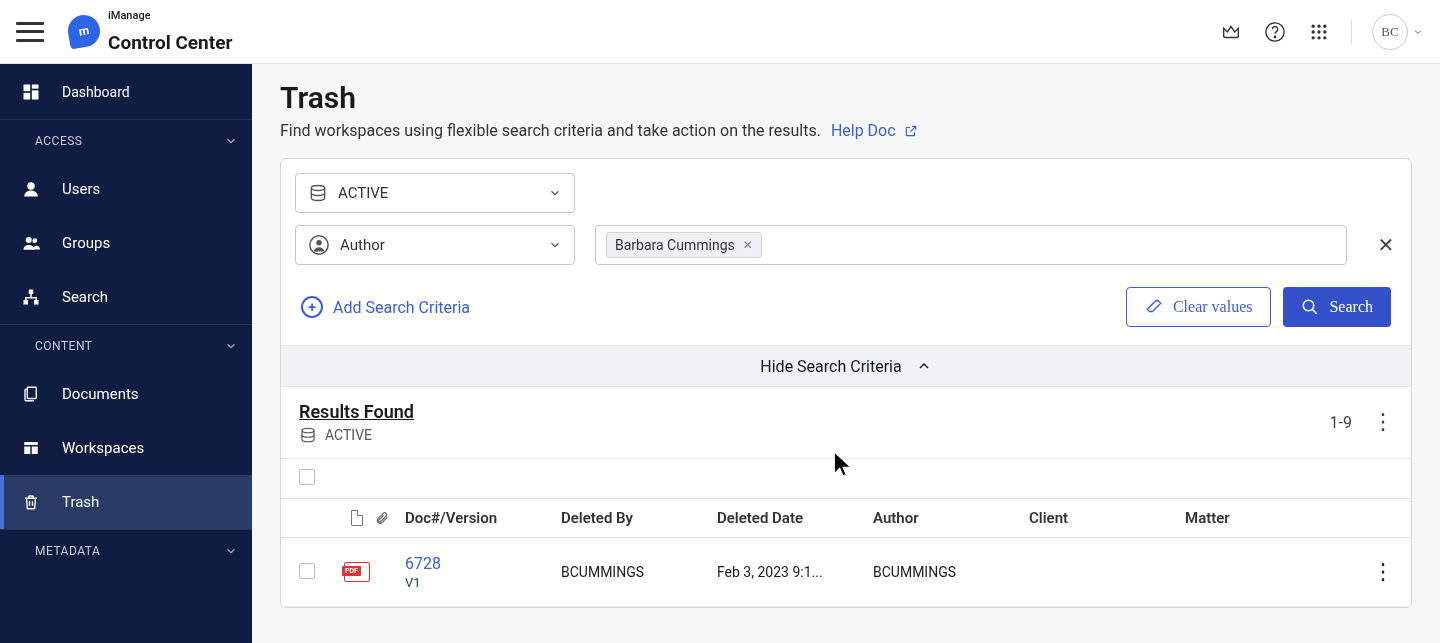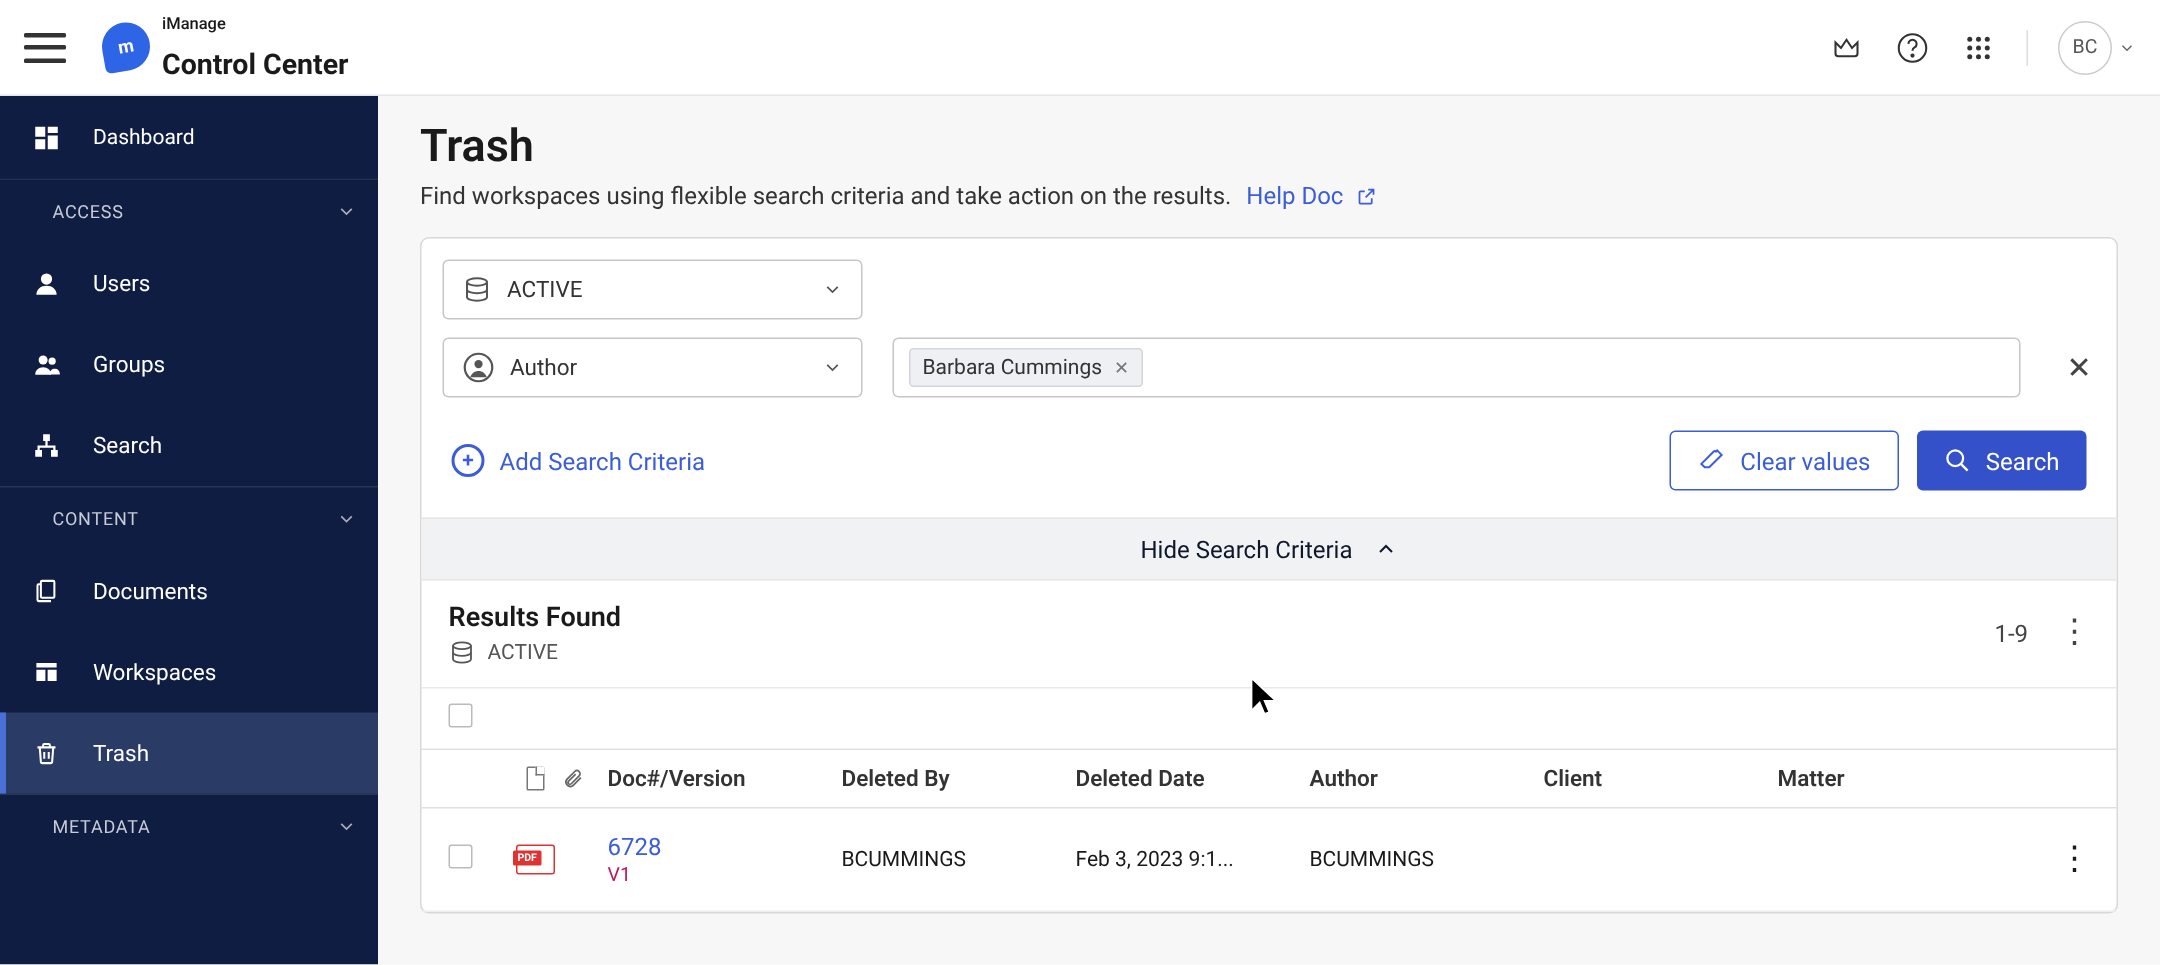--- a/index.html
+++ b/index.html
@@ -11,21 +11,21 @@
 .hamburger span { height: 3px; background: #333; border-radius: 1px; }
 .logo-wrap { display: flex; align-items: center; gap: 8px; }
 .logo-badge { width: 32px; height: 32px; background: #2e64e6; border-radius: 16px 16px 16px 4px; display: flex; align-items: center; justify-content: center; color: #fff; font-weight: 700; font-size: 12px; transform: rotate(-10deg); }
 .logo-text { display: flex; flex-direction: column; line-height: 1.1; gap: 11px; }
 .logo-text .small { font-size: 11px; font-weight: 500; }
 .logo-text .large { font-size: 19px; font-weight: 700; }
 .header-right { margin-left: auto; display: flex; align-items: center; gap: 20px; }
 .header-icon { width: 24px; height: 24px; display: flex; align-items: center; justify-content: center; cursor: pointer; color: #333; }
 .header-divider { width: 1px; height: 24px; background: #ddd; }
 .avatar { width: 36px; height: 36px; border-radius: 50%; border: 1px solid #ccc; display: flex; align-items: center; justify-content: center; font-size: 13px; color: #555; background: #fff; }
-.avatar-wrap { display: flex; align-items: center; gap: 4px; cursor: pointer; }
+.avatar-wrap { display: flex; align-items: center; gap: 4px; cursor: pointer; font-family: Liberation Serif, serif; }
 
 
 .layout { display: flex; height: calc(643px - 64px); }
 
 
 .sidebar { width: 252px; background: #0f1d42; color: #fff; overflow-y: auto; flex-shrink: 0; position: relative; }
 .sidebar::-webkit-scrollbar { width: 8px; }
 .sb-top-item { height: 56px; display: flex; align-items: center; padding: 0 20px; gap: 20px; cursor: pointer; border-bottom: 1px solid rgba(255,255,255,0.08); }
 .sb-section-header { height: 42px; display: flex; align-items: center; justify-content: space-between; padding: 0 14px; font-size: 12px; letter-spacing: 0.5px; color: #c7cbd6; cursor: pointer; margin-left: 21px; }
 .sb-item { height: 54px; display: flex; align-items: center; padding: 0 20px; gap: 20px; cursor: pointer; font-size: 15px; }
@@ -50,27 +50,27 @@
 .tag { background: #eef0f3; border: 1px solid #d2d6db; border-radius: 3px; padding: 4px 8px; display: flex; align-items: center; gap: 8px; font-size: 14px; color: #333; }
 .tag-x { color: #777; cursor: pointer; font-size: 12px; }
 .row-x { width: 22px; height: 22px; display: flex; align-items: center; justify-content: center; cursor: pointer; color: #444; font-size: 20px; align-self: center; margin-left: 8px; }
 
 .actions-row { display: flex; align-items: center; padding: 10px 6px 4px; }
 .add-criteria { color: #3b5ed6; display: flex; align-items: center; gap: 10px; cursor: pointer; font-size: 16px; }
 .add-criteria .plus { width: 22px; height: 22px; border: 2px solid #3b5ed6; border-radius: 50%; display: flex; align-items: center; justify-content: center; font-size: 14px; font-weight: 600; }
 .btn { height: 40px; padding: 0 18px; border-radius: 4px; display: inline-flex; align-items: center; gap: 10px; cursor: pointer; font-size: 16px; }
 .btn-outline { border: 1px solid #3b5ed6; color: #3b5ed6; background: #fff; }
 .btn-primary { background: #3451c9; color: #fff; border: none; }
-.actions-right { margin-left: auto; display: flex; gap: 12px; }
+.actions-right { margin-left: auto; display: flex; gap: 12px; font-family: Liberation Serif, serif; }
 
 .hide-bar { background: #f1f2f4; border-top: 1px solid #e6e6e6; border-bottom: 1px solid #e6e6e6; height: 42px; display: flex; align-items: center; justify-content: center; gap: 14px; color: #0f172a; cursor: pointer; font-size: 16px; }
 
 
 .results-head { padding: 14px 18px; display: flex; align-items: flex-start; justify-content: space-between; }
-.results-title { font-size: 18px; font-weight: 600; }
+.results-title { font-size: 18px; font-weight: 600; text-decoration: underline; }
 .results-sub { display: flex; align-items: center; gap: 8px; color: #555; font-size: 14px; margin-top: 4px; }
 .results-count-wrap { display: flex; align-items: center; gap: 20px; color: #444; font-size: 16px; padding-top: 10px; }
 .kebab { font-size: 22px; line-height: 1; cursor: pointer; letter-spacing: -1px; }
 
 .selectall-row { padding: 10px 18px; border-top: 1px solid #e8e8e8; }
 .chk { width: 16px; height: 16px; border: 1.5px solid #bbb; border-radius: 2px; display: inline-block; cursor: pointer; background: #fff; }
 
 
 .tbl-head { display: flex; border-top: 1px solid #e0e0e0; border-bottom: 1px solid #e0e0e0; padding: 10px 18px; font-weight: 600; font-size: 15px; color: #333; }
 .tbl-row { display: flex; padding: 16px 18px; border-bottom: 1px solid #eee; align-items: center; }
@@ -78,21 +78,21 @@
 .col-type { width: 36px; display: flex; align-items: center; justify-content: center; }
 .col-attach { width: 30px; color: #666; display: flex; align-items: center; }
 .col-doc { width: 156px; }
 .col-delby { width: 156px; }
 .col-deldate { width: 156px; }
 .col-author { width: 156px; }
 .col-client { width: 156px; }
 .col-matter { flex: 1; }
 .col-actions { width: 30px; text-align: right; }
 .doc-link { color: #3b5ed6; font-size: 16px; }
-.doc-ver { color: #be185d; font-size: 13px; margin-top: 2px; }
+.doc-ver { color: #0c4a6e; font-size: 13px; margin-top: 2px; }
 .pdf-icon { width: 26px; height: 20px; background: #fff; border: 1px solid #d33; border-radius: 2px; display: flex; align-items: center; justify-content: center; font-size: 7px; font-weight: 700; color: #fff; position: relative; }
 .pdf-icon::before { content: "PDF"; position: absolute; left: -3px; top: 3px; background: #d33; padding: 1px 3px; border-radius: 1px; }
 
 .doc-type-icon-head { width: 12px; height: 16px; border: 1.5px solid #777; border-radius: 1px; position: relative; }
 .doc-type-icon-head::after { content: ""; position: absolute; top: -1px; right: -1px; width: 5px; height: 5px; background: #fff; border-left: 1.5px solid #777; border-bottom: 1.5px solid #777; }
 
 .cursor-overlay { position: absolute; left: 832px; top: 450px; pointer-events: none; }
 </style>
 </head>
 <body>

